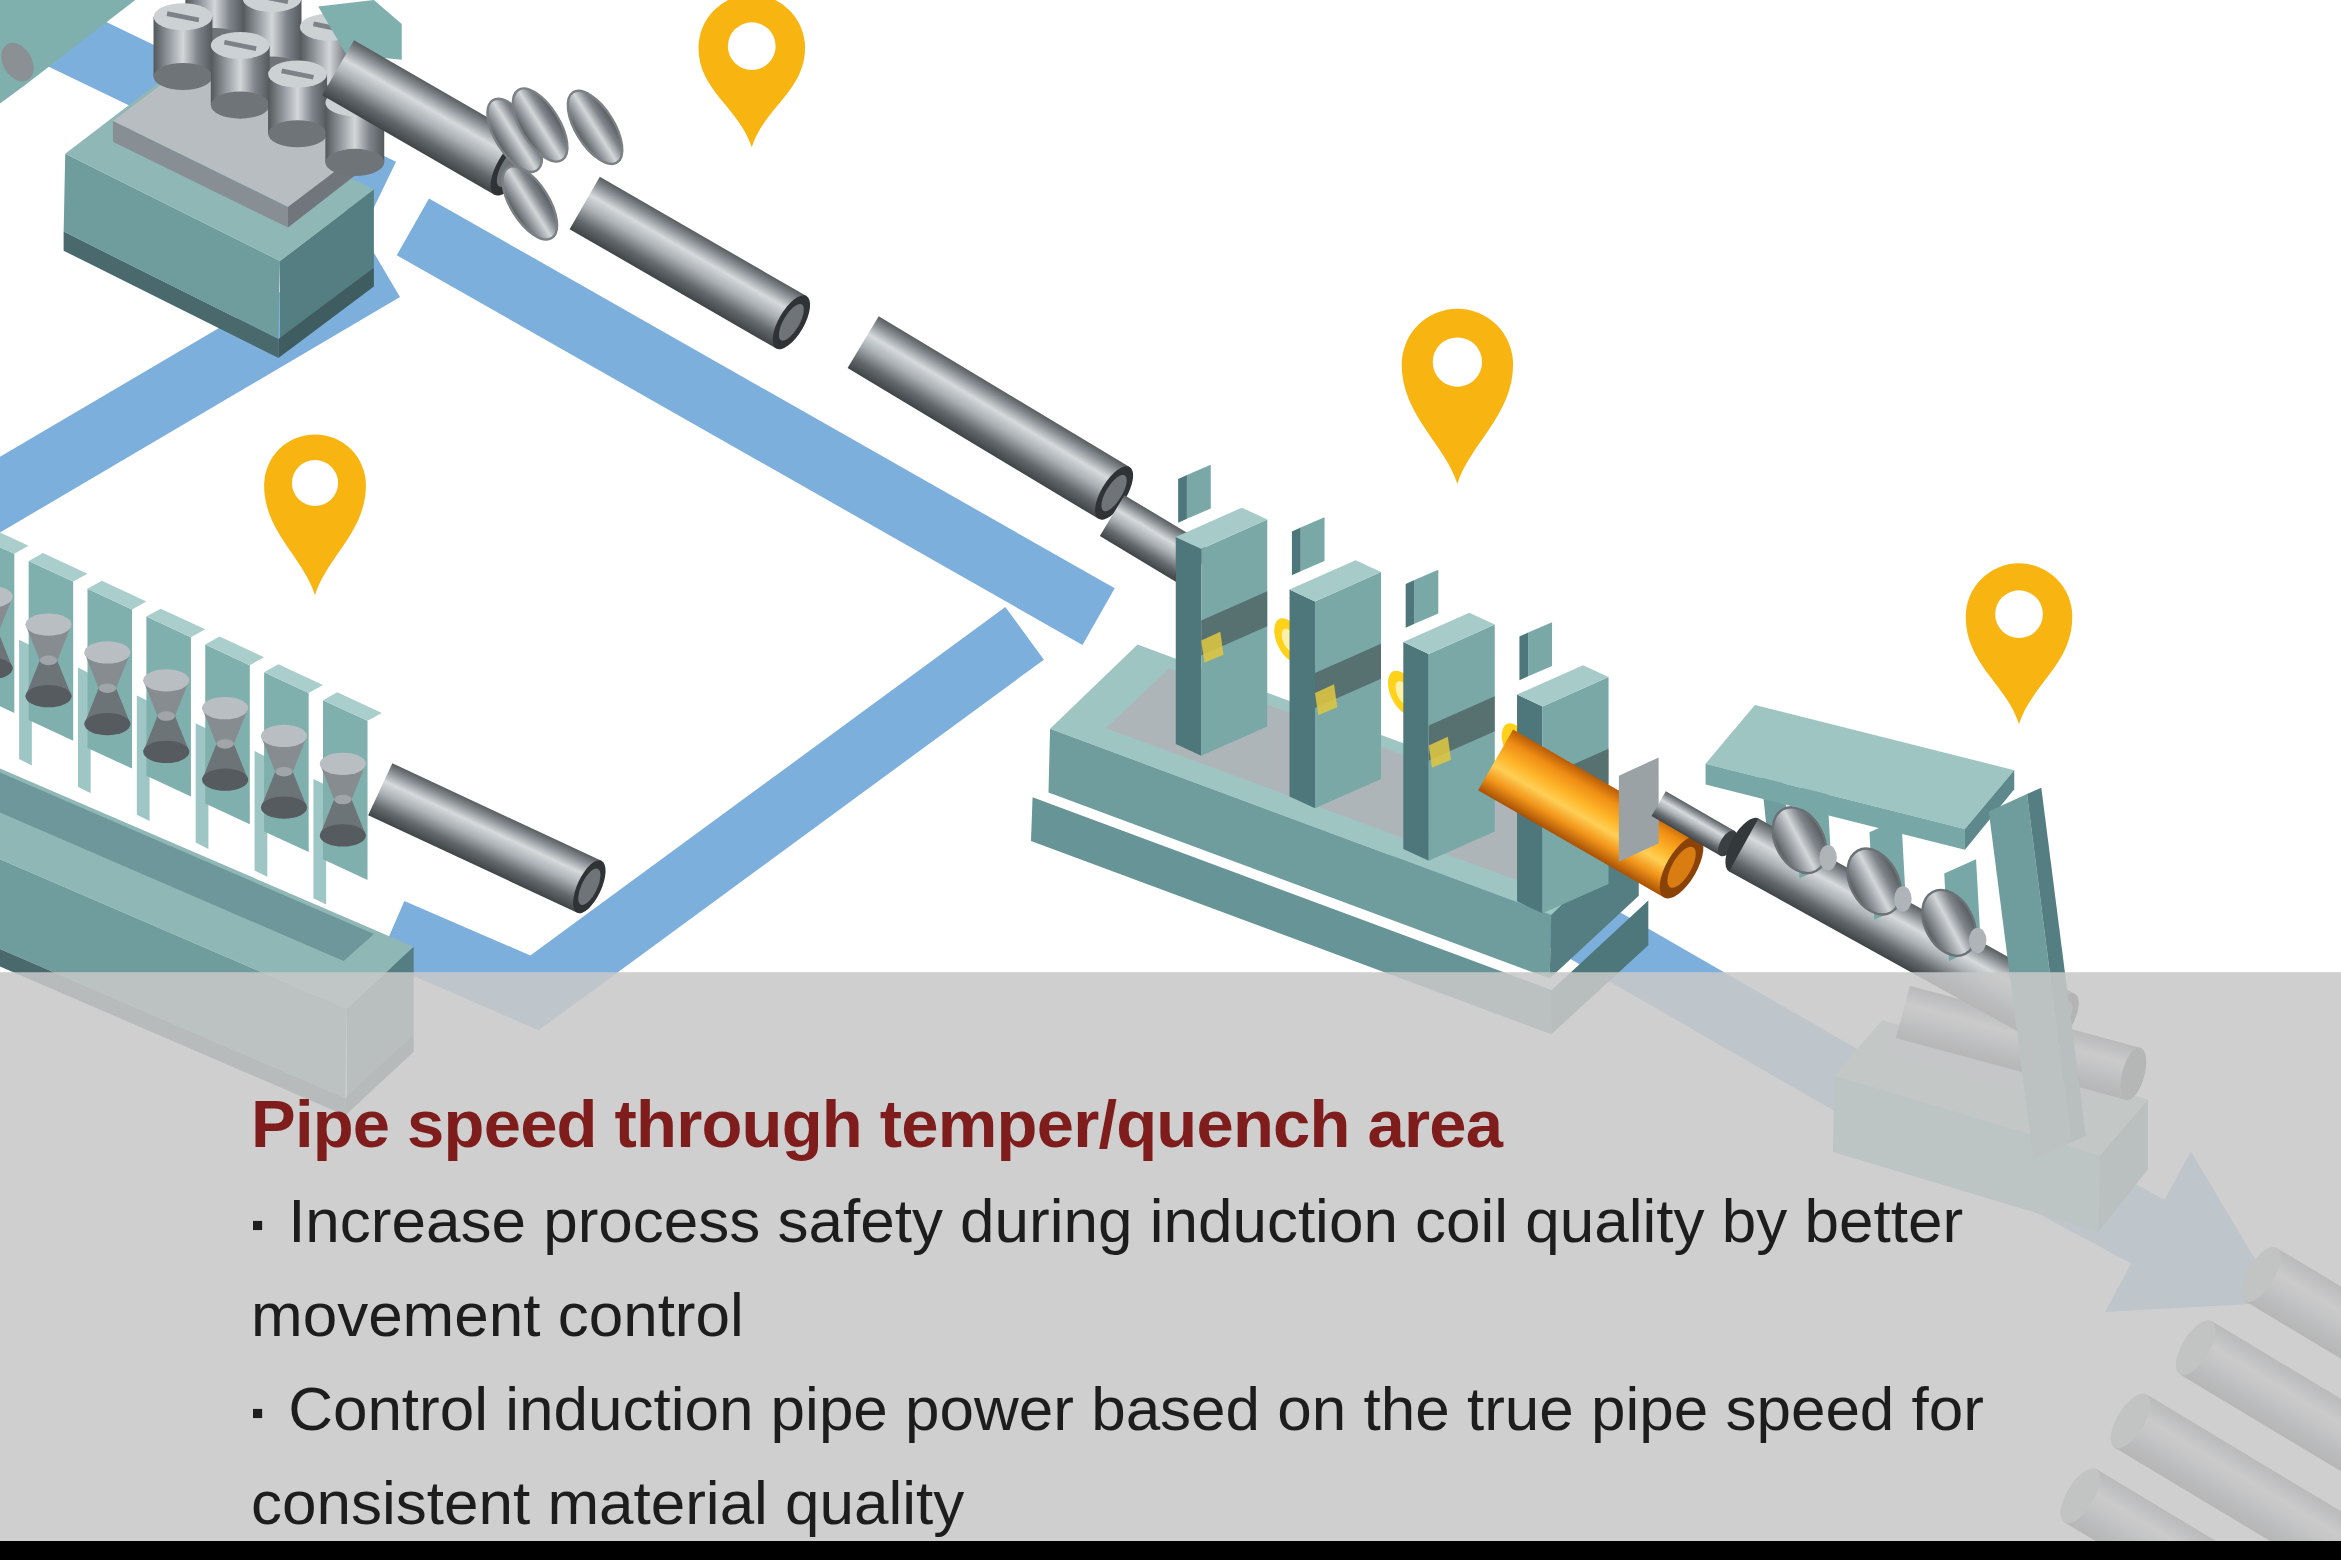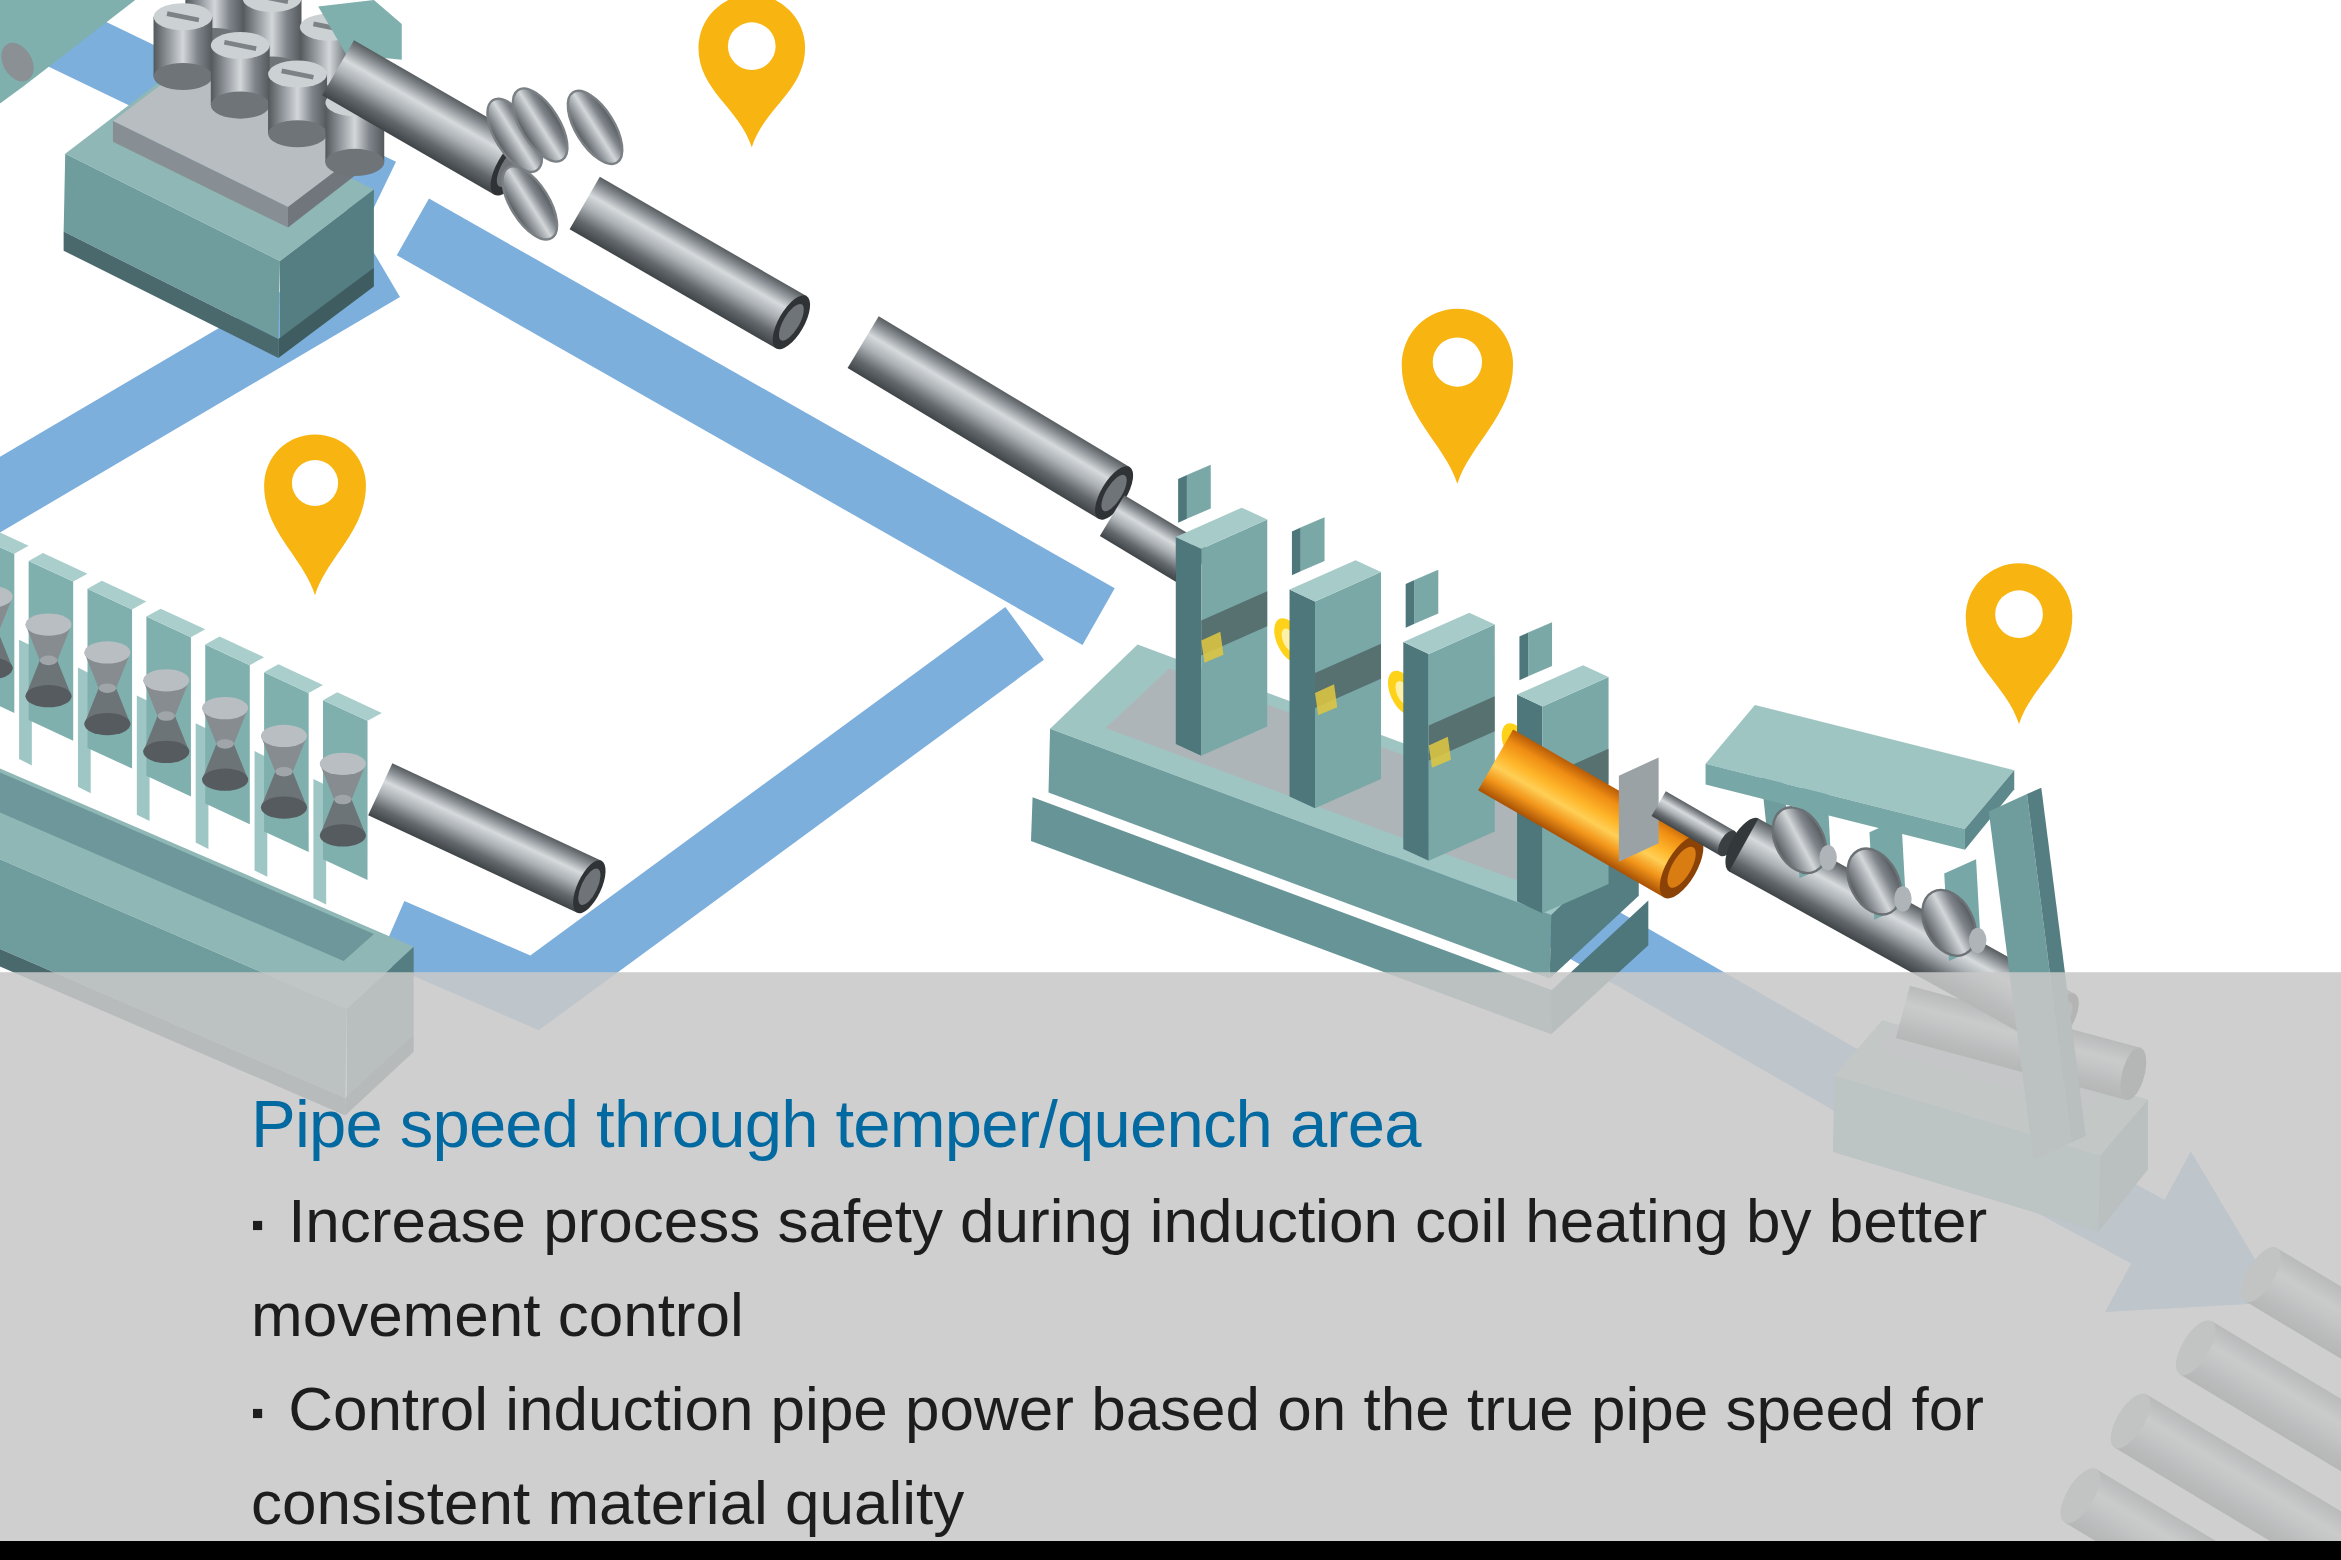--- a/index.html
+++ b/index.html
@@ -1,21 +1,21 @@
 <!DOCTYPE html>
 <html style="font-size:12.7px"><head>
 <meta charset="utf-8">
 <style>
   html,body{margin:0;padding:0;background:#ffffff;}
   .stage{position:relative;width:2342px;height:1561px;overflow:hidden;background:#ffffff;
          font-family:"Liberation Sans",sans-serif;}
   .stage svg{position:absolute;left:0;top:0;display:block;}
   .overlay-text{position:absolute;left:0;top:0;width:2342px;height:1561px;pointer-events:none;}
-  .slide-title{position:absolute;left:251px;top:1085px;font-weight:400;font-size:67px;
-               letter-spacing:-0.8px;color:#0369a1;white-space:nowrap;}
+  .slide-title{position:absolute;left:251px;top:1085px;font-weight:700;font-size:67px;
+               letter-spacing:-0.8px;color:#7f1d1d;white-space:nowrap;}
   .line{position:absolute;left:251px;display:flex;align-items:baseline;
         font-weight:400;font-size:62px;line-height:1.05;color:#1d1d1d;white-space:nowrap;}
   .line .bullet{font-size:37px;margin-right:24px;transform:translateY(-4.8px);color:#1d1d1d;}
   .l1{top:1188px;} .l2{top:1282px;align-items:flex-end;} .l3{top:1376px;} .l4{top:1470px;}
 </style>
 </head>
 <body>
 
 <div class="stage">
 <svg width="2342" height="1561" viewBox="0 0 2944 1962">
@@ -389,21 +389,21 @@
   </g>
 
   <rect x="0" y="1222" width="2944" height="715" fill="rgba(200,200,200,0.87)"></rect>
   <rect x="0" y="1937" width="2944" height="25" fill="#000000"></rect>
 </svg>
 
 <div class="overlay-text">
   <div class="slide-title">Pipe speed through temper/quench area</div>
   <div class="line l1">
     <span class="bullet">▪</span>
-    <span>Increase process safety during induction coil heating by better</span>
+    <span>Increase process safety during induction coil quality by better</span>
   </div>
   <div class="line l2">
     <span>movement control</span>
   </div>
   <div class="line l3">
     <span class="bullet">▪</span>
     <span>Control induction pipe power based on the true pipe speed for</span>
   </div>
   <div class="line l4">
     <span>consistent material quality</span>

